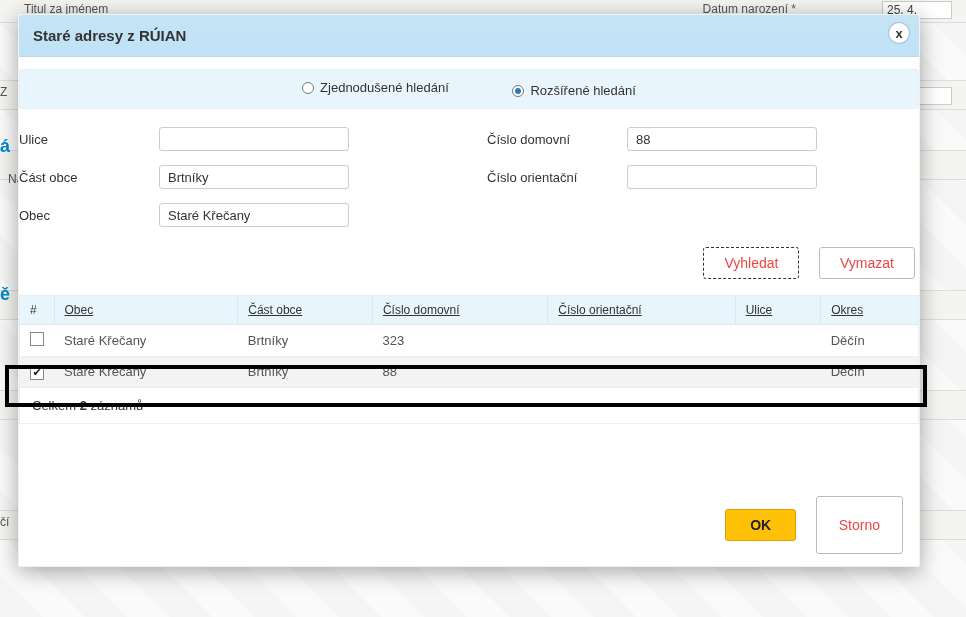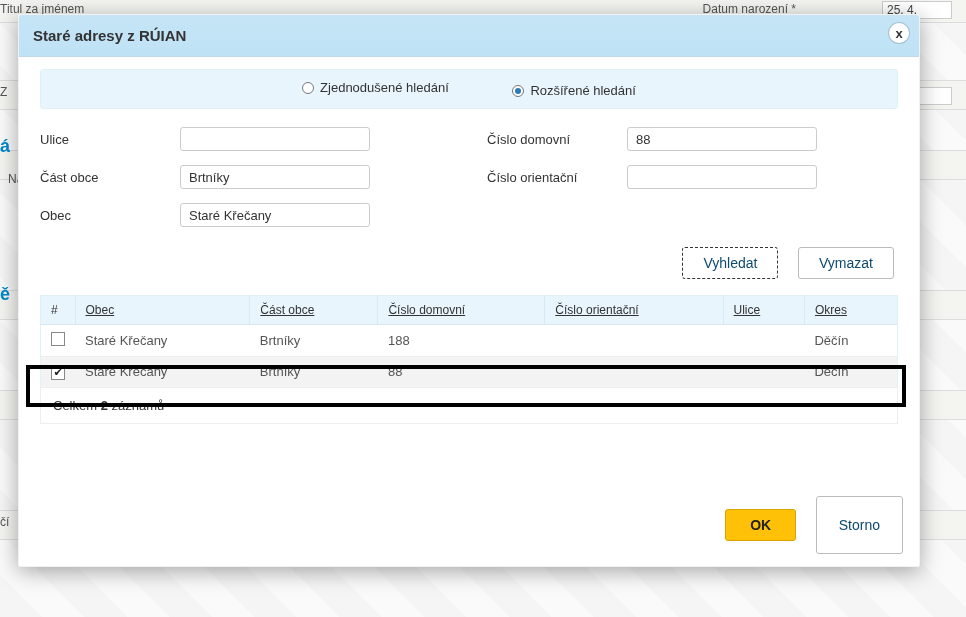--- a/index.html
+++ b/index.html
@@ -2,21 +2,21 @@
 <html><head>
 <meta charset="utf-8">
 <style>
   * { box-sizing: border-box; }
   html, body { margin: 0; padding: 0; font-family: Arial, Helvetica, sans-serif; font-size: 13px; color: #333; }
   body { width: 966px; height: 617px; position: relative; overflow: hidden; background: #fff; }
 
   .bg { position: absolute; inset: 0; background: repeating-linear-gradient(45deg, #f5f5f5 0 30px, #fafafa 30px 60px); filter: blur(0.3px); }
   .bg-row { position: absolute; left: 0; right: 0; height: 26px; background: #f4f4f1; border-top:1px solid #ddd; border-bottom:1px solid #ddd;}
   .bg-row.r1 { top: -3px; }
-  .bg-row .lbl { position: absolute; left: 0; top: 4px; color: #555; font-size: 12px;}
+  .bg-row .lbl { position: absolute; left: 24px; top: 4px; color: #555; font-size: 12px;}
   .bg-row .val { position:absolute; right:14px; top:3px; width:70px; height:18px; background:#fff; border:1px solid #ccc; padding:1px 4px; font-size:12px; color:#444;}
   .bg-strip { position:absolute; left:0; right:0; background:#f4f4f1; border-top:1px solid #ddd; border-bottom:1px solid #ddd; height:30px;}
   .bg-strip.s1{top:80px;} .bg-strip.s2{top:150px;} .bg-strip.s3{top:290px;} .bg-strip.s4{top:390px;} .bg-strip.s5{top:510px;}
   .left-cut { position:absolute; left:0; top:140px; font-size:18px; color:#08c; font-weight:600;}
   .left-cut2 { position:absolute; left:0; top:300px; font-size:18px; color:#08c; font-weight:600;}
   .n-letter{position:absolute;left:8px;top:172px;font-size:12px;color:#555;}
   .z-letter{position:absolute;left:0;top:85px;font-size:12px;color:#555;}
   .c-letter{position:absolute;left:0;top:515px;font-size:12px;color:#555;}
 
   
@@ -34,39 +34,39 @@
     border-radius: 2px 2px 0 0;
     position: relative;
   }
   .close-btn {
     position: absolute; right: 10px; top: 8px;
     width: 20px; height: 20px; border-radius: 50%;
     background: #fff; box-shadow: 0 0 0 1px rgba(0,0,0,0.15);
     display:flex; align-items:center; justify-content:center;
     cursor:pointer; font-weight:bold; font-size:13px; line-height:1;
   }
-  .modal-body { padding: 12px 21px; }
+  .modal-body { padding: 12px 0; }
   .search-mode {
     background: #e9f5fc; border:1px solid #e2f0f8; border-radius:3px;
     padding: 10px 8px; text-align:center;
   }
   .radio-item { display:inline-flex; align-items:center; margin: 0 30px; font-size:13px; color:#333; cursor:pointer;}
   .radio { width:12px; height:12px; border-radius:50%; border:1px solid #777; margin-right:6px; display:inline-flex; align-items:center; justify-content:center; background:#fff;}
   .radio.checked::after{ content:""; width:6px; height:6px; border-radius:50%; background:#2b7bb9;}
   .form-grid { margin-top: 18px; display:grid; grid-template-columns: 1fr 1fr; column-gap: 36px; row-gap: 14px; }
   .field { display:flex; align-items:center; }
   .field label { width: 140px; font-size:13px; color:#333; }
   .field input {
     flex: 0 0 auto; width: 190px; height:24px;
     border:1px solid #ccc; border-radius:3px;
     padding: 2px 8px; font-size:13px; color:#333;
     background:#fff;
   }
   .btn-row { text-align:right; padding: 20px 4px 10px; }
-  .btn { display:inline-block; padding: 7px 20px; font-size:14px; border-radius:3px; cursor:pointer; margin-left:16px; background:#fff; color:#0c4a6e; font-weight:500;}
+  .btn { display:inline-block; padding: 7px 20px; font-size:14px; border-radius:3px; cursor:pointer; margin-left:16px; background:#fff; color:#ef4444; font-weight:500;}
   .btn.search { border:1px dashed #333; }
   .btn.clear { border:1px solid #bbb; }
   .btn.ok { background:#ffc107; border:1px solid #d9a300; color:#222; font-weight:700; padding:7px 24px;}
   .btn.cancel { border:1px solid #bbb; padding:20px 22px;}
 
   
   .tbl { width:100%; border:1px solid #e2f0f8; border-collapse:collapse; margin-top:6px;}
   .tbl th { background:#e9f5fc; text-align:left; padding:7px 10px; font-size:12px; font-weight:400; border-bottom:1px solid #d7e9f3; border-right:1px solid #d7e9f3;}
   .tbl th .hdr { text-decoration: underline; color:#333; cursor:pointer;}
   .tbl td { padding:7px 10px; font-size:13px; border-bottom:1px solid #eee; color:#555; background:#fff;}
@@ -159,21 +159,21 @@
             <th><span class="hdr">Číslo orientační</span></th>
             <th><span class="hdr">Ulice</span></th>
             <th style="border-right:none;"><span class="hdr">Okres</span></th>
           </tr>
         </thead>
         <tbody>
           <tr>
             <td><span class="chk"></span></td>
             <td>Staré Křečany</td>
             <td>Brtníky</td>
-            <td>188</td>
+            <td>323</td>
             <td></td>
             <td></td>
             <td>Děčín</td>
           </tr>
           <tr class="alt">
             <td><span class="chk checked"></span></td>
             <td>Staré Křečany</td>
             <td>Brtníky</td>
             <td>88</td>
             <td></td>

